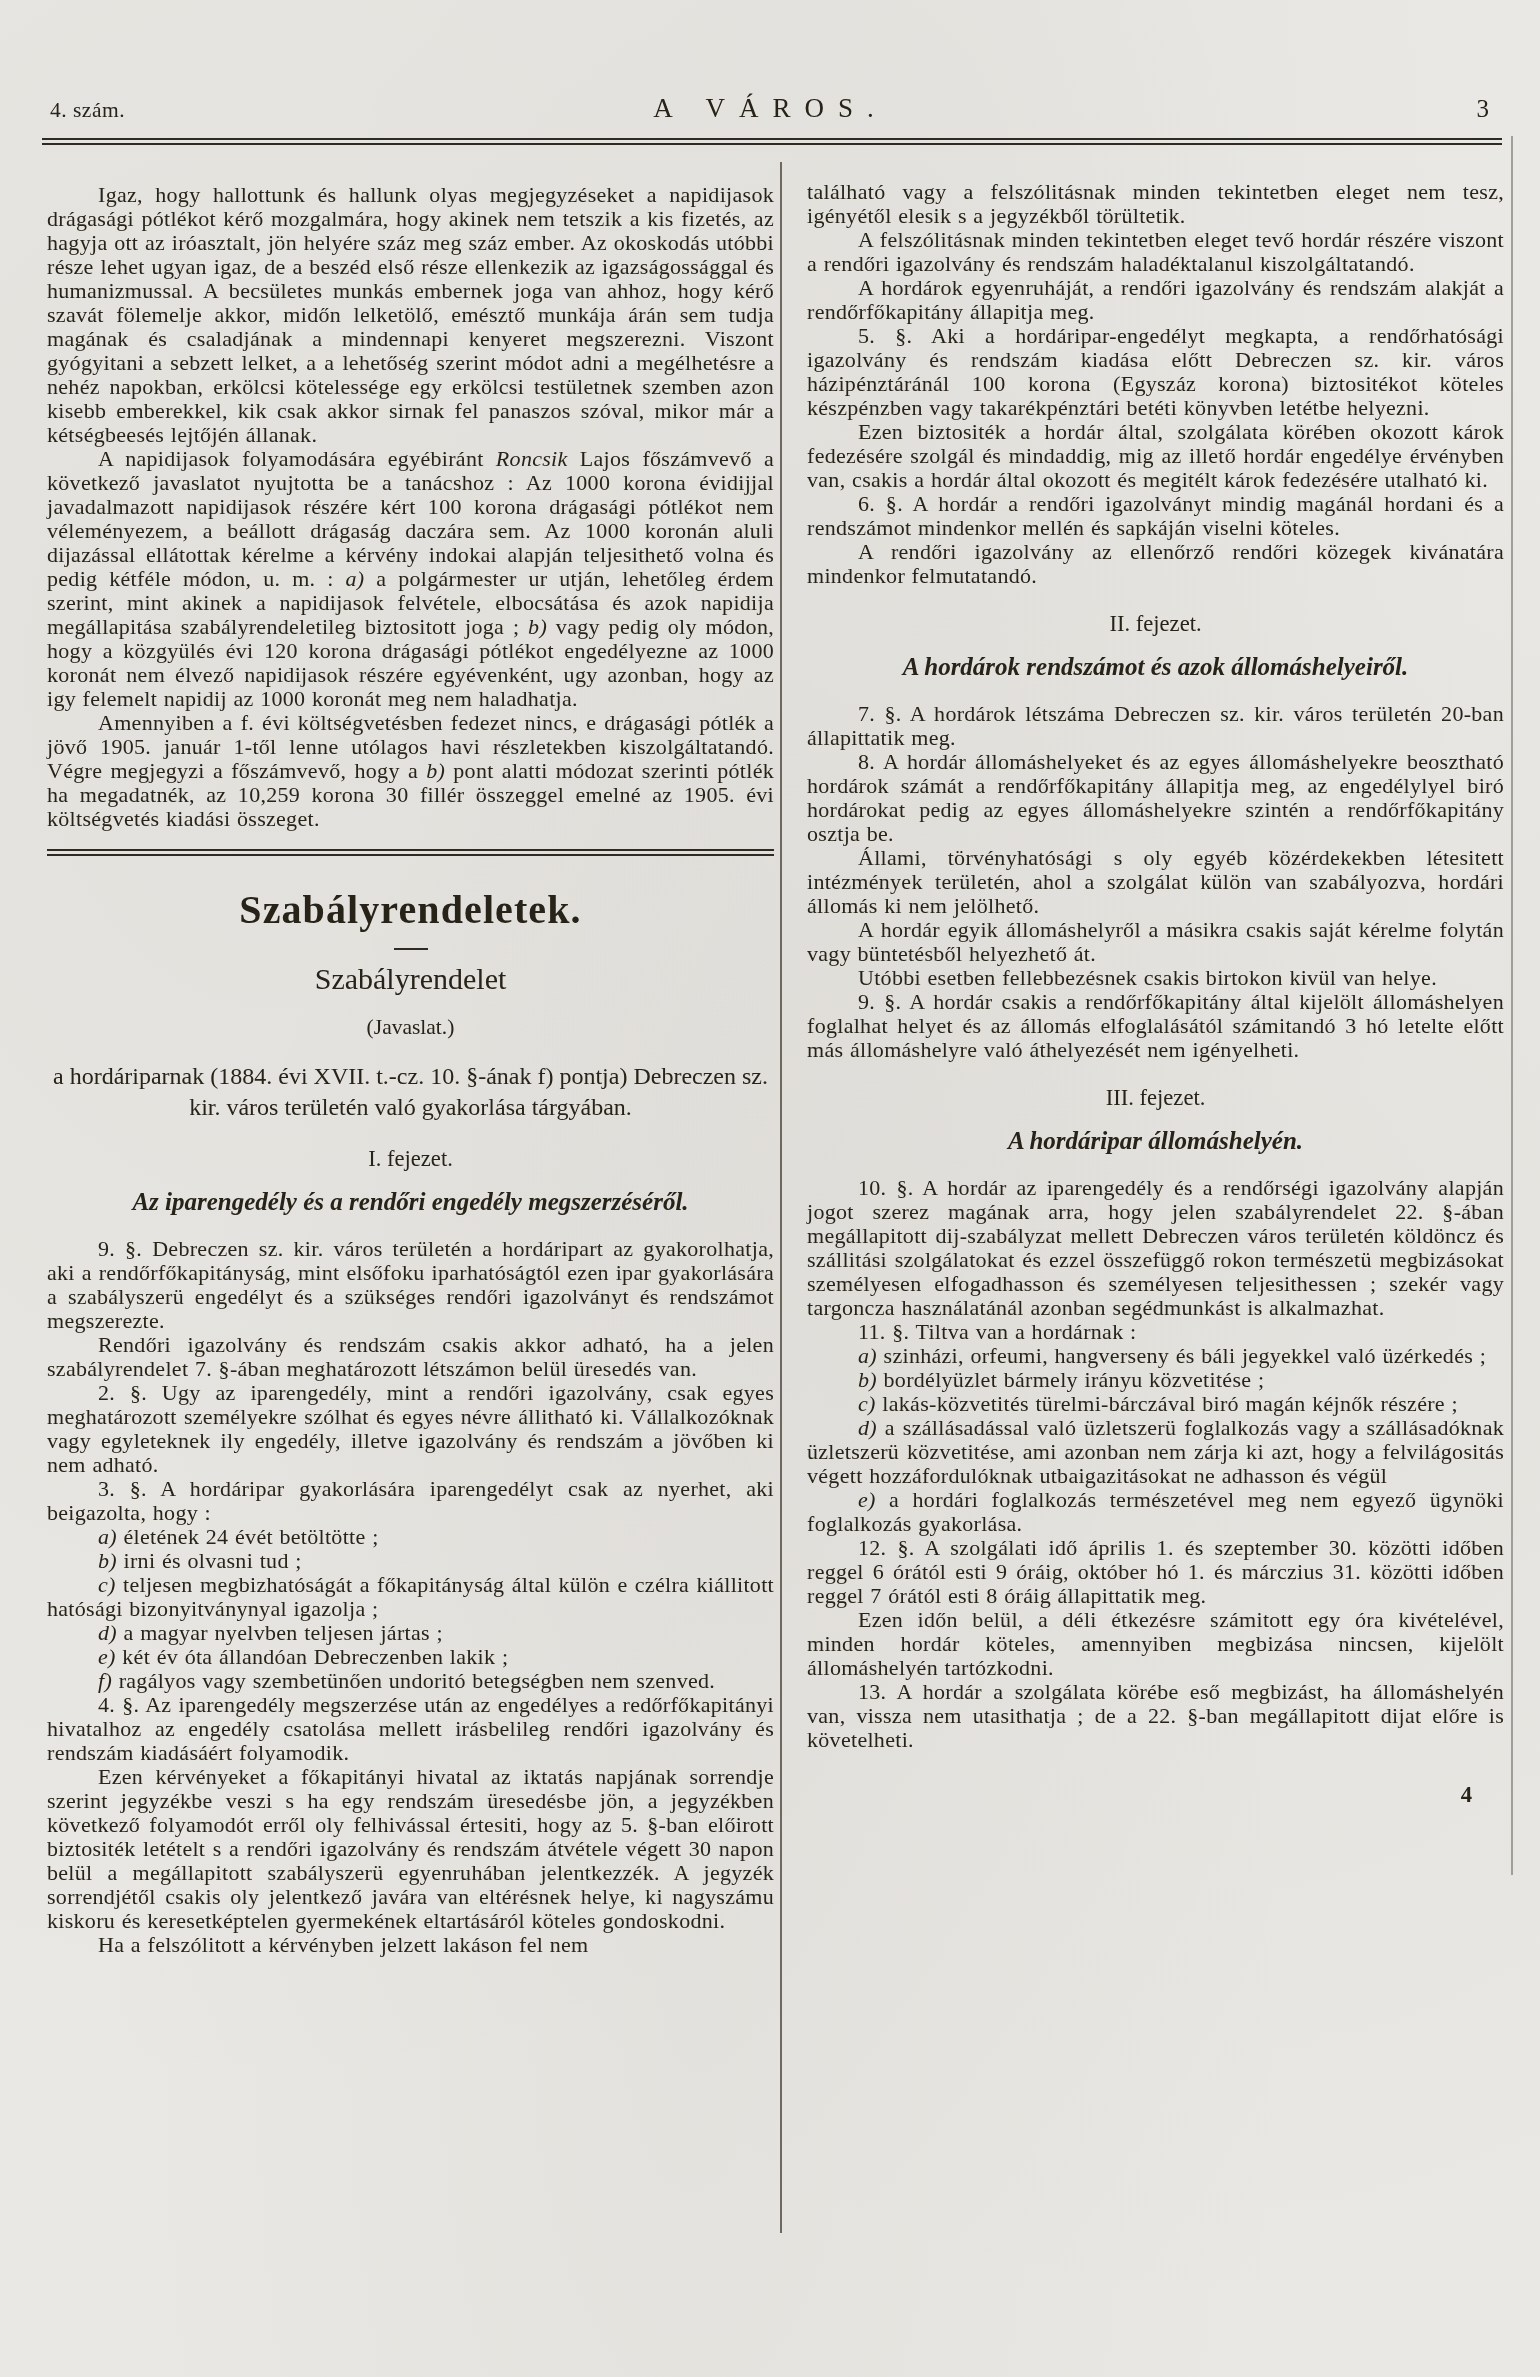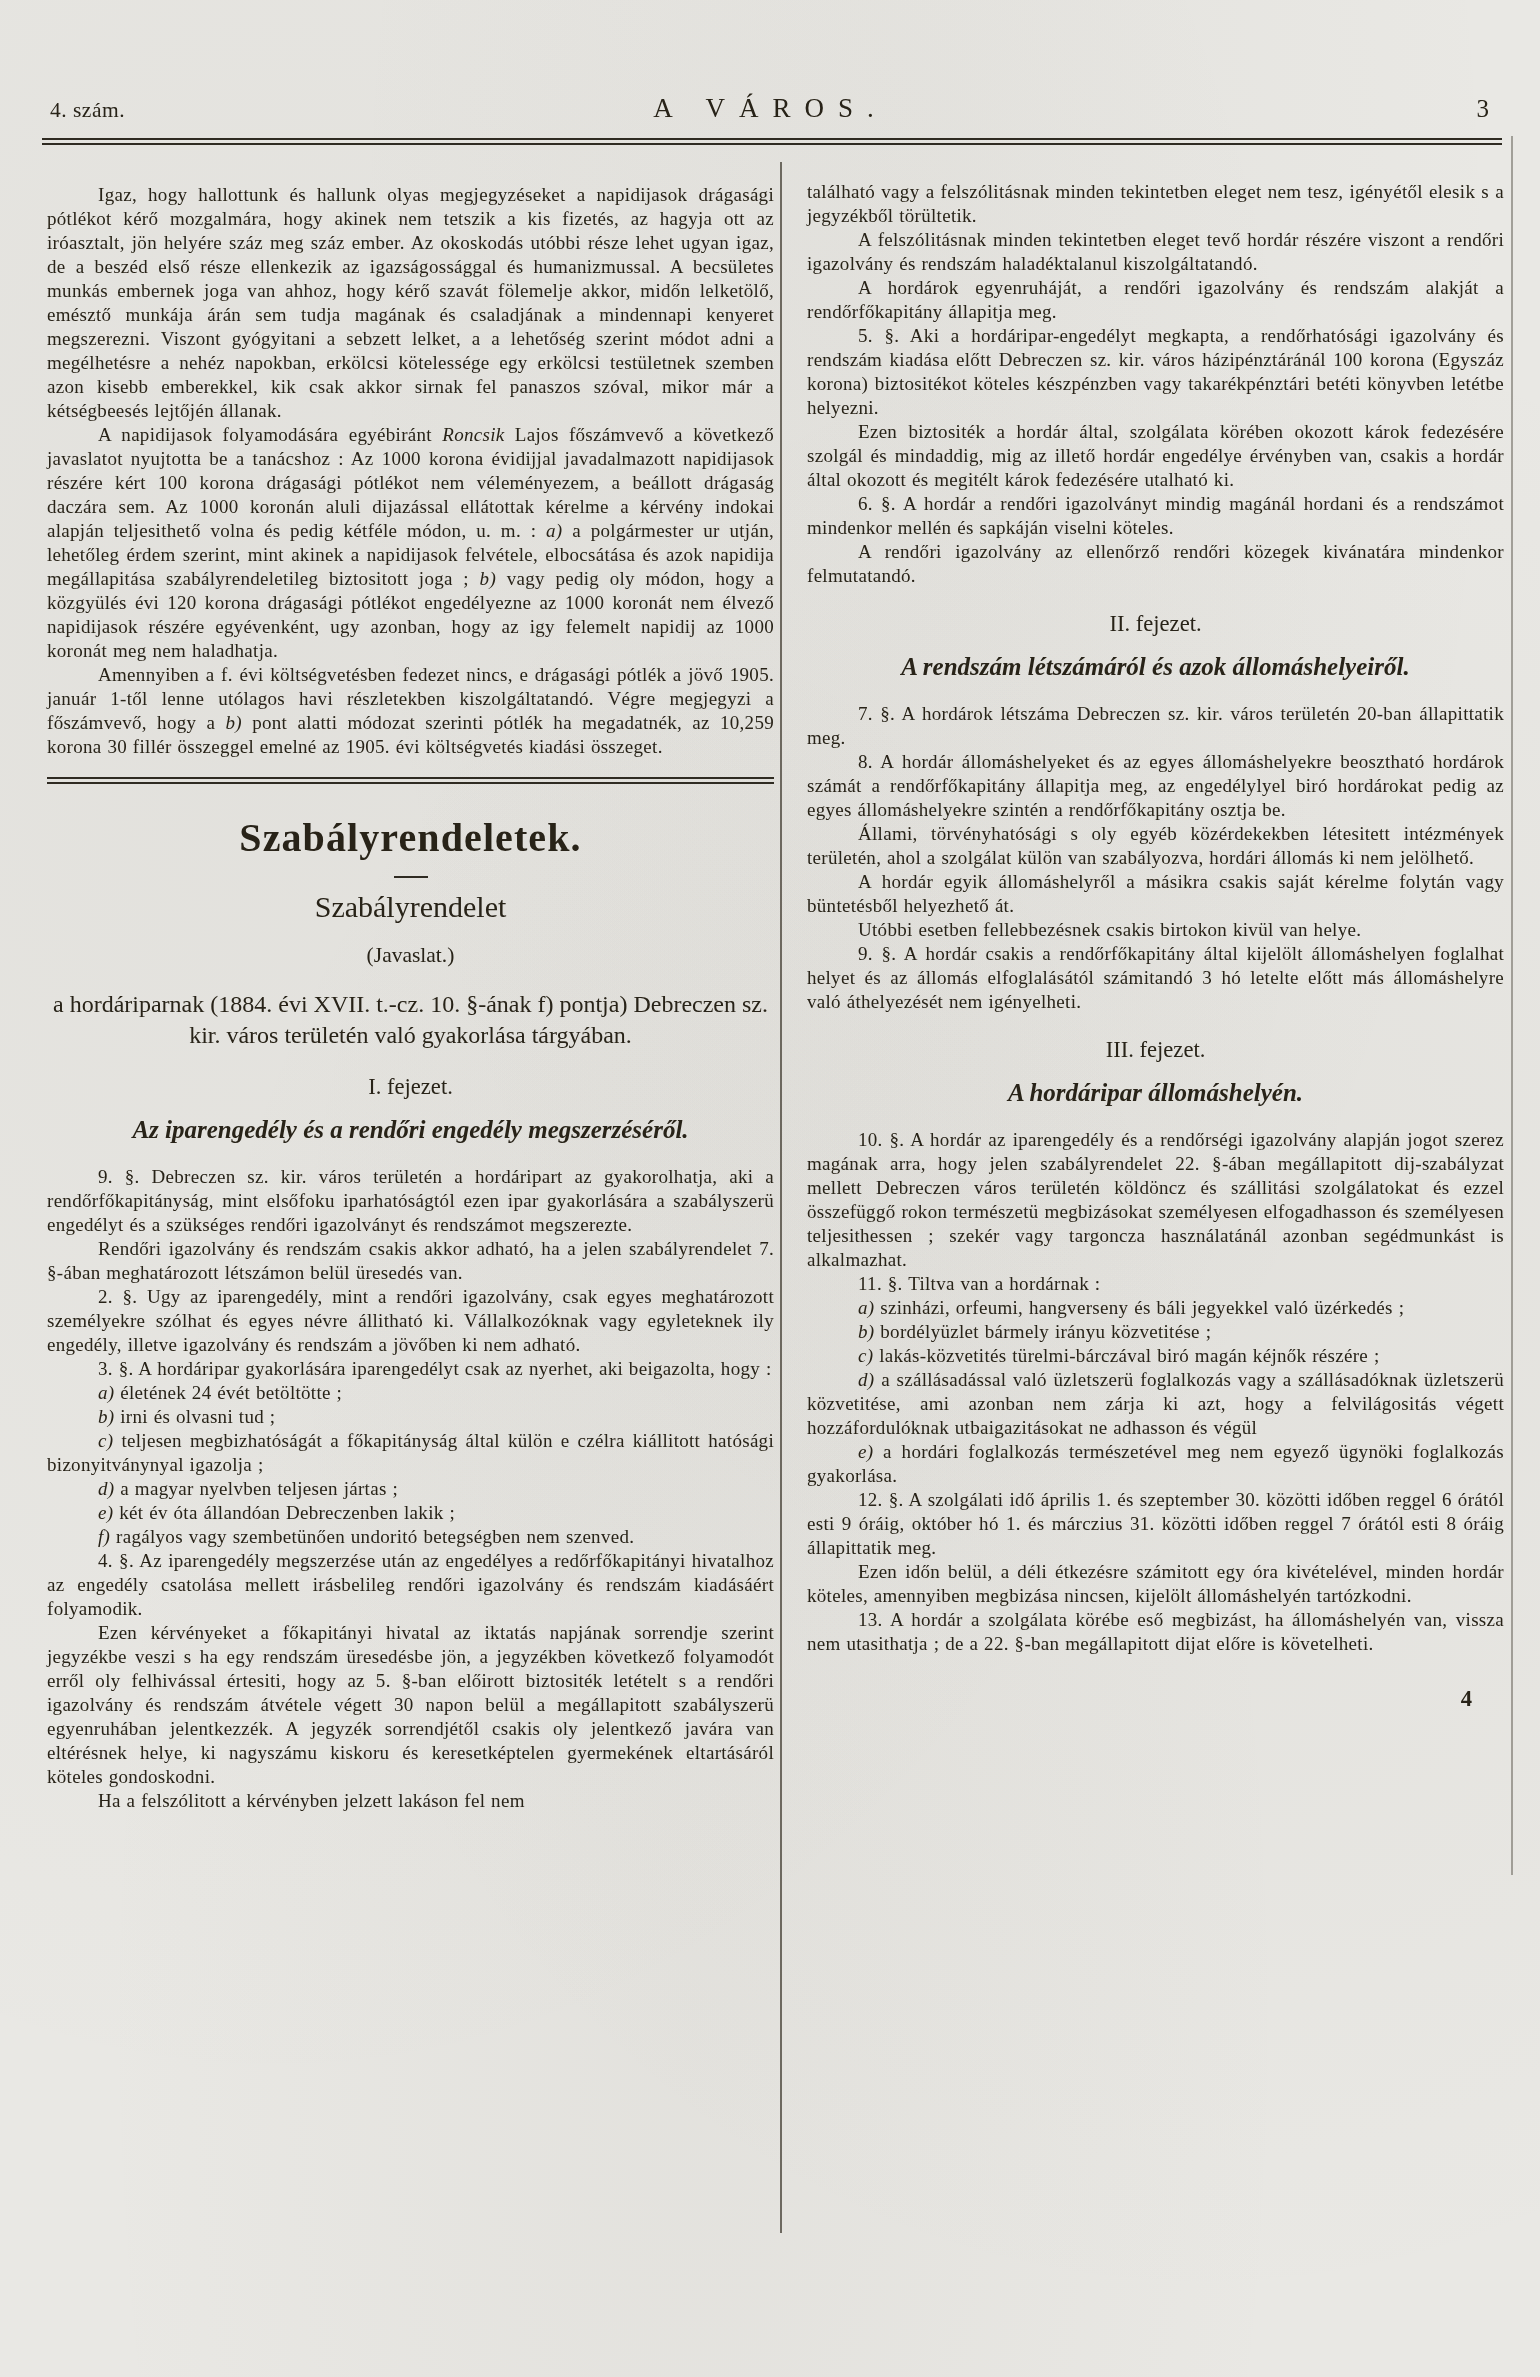--- a/index.html
+++ b/index.html
@@ -42,21 +42,21 @@
   .col-right { left: 807px; top: 180px; width: 697px; }
   .col-divider {
     position: absolute; left: 780px; top: 162px; width: 1.6px; height: 2071px;
     background: #454036; opacity: .75;
   }
   .edge-line {
     position: absolute; left: 1511px; top: 136px; width: 1.6px; height: 1739px;
     background: #5a554b; opacity: .5;
   }
   .p, .li {
-    font-size: 19px; line-height: 24px;
+    font-size: 22px; line-height: 24px;
     letter-spacing: 0.3px; word-spacing: 0.8px;
     text-indent: 51px; text-align: justify;
   }
   .noindent { text-indent: 0; }
   .double-rule {
     height: 6.5px; margin: 18.3px 0 24px 0;
     border-top: 2.7px solid var(--rule);
     border-bottom: 2.2px solid var(--rule);
   }
   .h1 {
@@ -118,21 +118,21 @@
   <div class="col-divider"></div>
   <div class="col col-right">
       <div class="p noindent">található vagy a felszólitásnak minden tekintetben eleget nem tesz, igényétől elesik s a jegyzékből törültetik.</div>
       <div class="p">A felszólitásnak minden tekintetben eleget tevő hordár részére viszont a rendőri igazolvány és rendszám haladéktalanul kiszolgáltatandó.</div>
       <div class="p">A hordárok egyenruháját, a rendőri igazolvány és rendszám alakját a rendőrfőkapitány állapitja meg.</div>
       <div class="p">5. §. Aki a hordáripar-engedélyt megkapta, a rendőrhatósági igazolvány és rendszám kiadása előtt Debreczen sz. kir. város házipénztáránál 100 korona (Egyszáz korona) biztositékot köteles készpénzben vagy takarékpénztári betéti könyvben letétbe helyezni.</div>
       <div class="p">Ezen biztositék a hordár által, szolgálata körében okozott károk fedezésére szolgál és mindaddig, mig az illető hordár engedélye érvényben van, csakis a hordár által okozott és megitélt károk fedezésére utalható ki.</div>
       <div class="p">6. §. A hordár a rendőri igazolványt mindig magánál hordani és a rendszámot mindenkor mellén és sapkáján viselni köteles.</div>
       <div class="p">A rendőri igazolvány az ellenőrző rendőri közegek kivánatára mindenkor felmutatandó.</div>
       <div class="chapter">II. fejezet.</div>
-      <div class="chapter-title">A rendszám létszámáról és azok állomáshelyeiről.</div>
+      <div class="chapter-title">A hordárok rendszámot és azok állomáshelyeiről.</div>
       <div class="p">7. §. A hordárok létszáma Debreczen sz. kir. város területén 20-ban állapittatik meg.</div>
       <div class="p">8. A hordár állomáshelyeket és az egyes állomáshelyekre beosztható hordárok számát a rendőrfőkapitány állapitja meg, az engedélylyel biró hordárokat pedig az egyes állomáshelyekre szintén a rendőrfőkapitány osztja be.</div>
       <div class="p">Állami, törvényhatósági s oly egyéb közérdekekben létesitett intézmények területén, ahol a szolgálat külön van szabályozva, hordári állomás ki nem jelölhető.</div>
       <div class="p">A hordár egyik állomáshelyről a másikra csakis saját kérelme folytán vagy büntetésből helyezhető át.</div>
       <div class="p">Utóbbi esetben fellebbezésnek csakis birtokon kivül van helye.</div>
       <div class="p">9. §. A hordár csakis a rendőrfőkapitány által kijelölt állomáshelyen foglalhat helyet és az állomás elfoglalásától számitandó 3 hó letelte előtt más állomáshelyre való áthelyezését nem igényelheti.</div>
       <div class="chapter">III. fejezet.</div>
       <div class="chapter-title">A hordáripar állomáshelyén.</div>
       <div class="p">10. §. A hordár az iparengedély és a rendőrségi igazolvány alapján jogot szerez magának arra, hogy jelen szabályrendelet 22. §-ában megállapitott dij-szabályzat mellett Debreczen város területén köldöncz és szállitási szolgálatokat és ezzel összefüggő rokon természetü megbizásokat személyesen elfogadhasson és személyesen teljesithessen ; szekér vagy targoncza használatánál azonban segédmunkást is alkalmazhat.</div>
       <div class="p">11. §. Tiltva van a hordárnak :</div>

